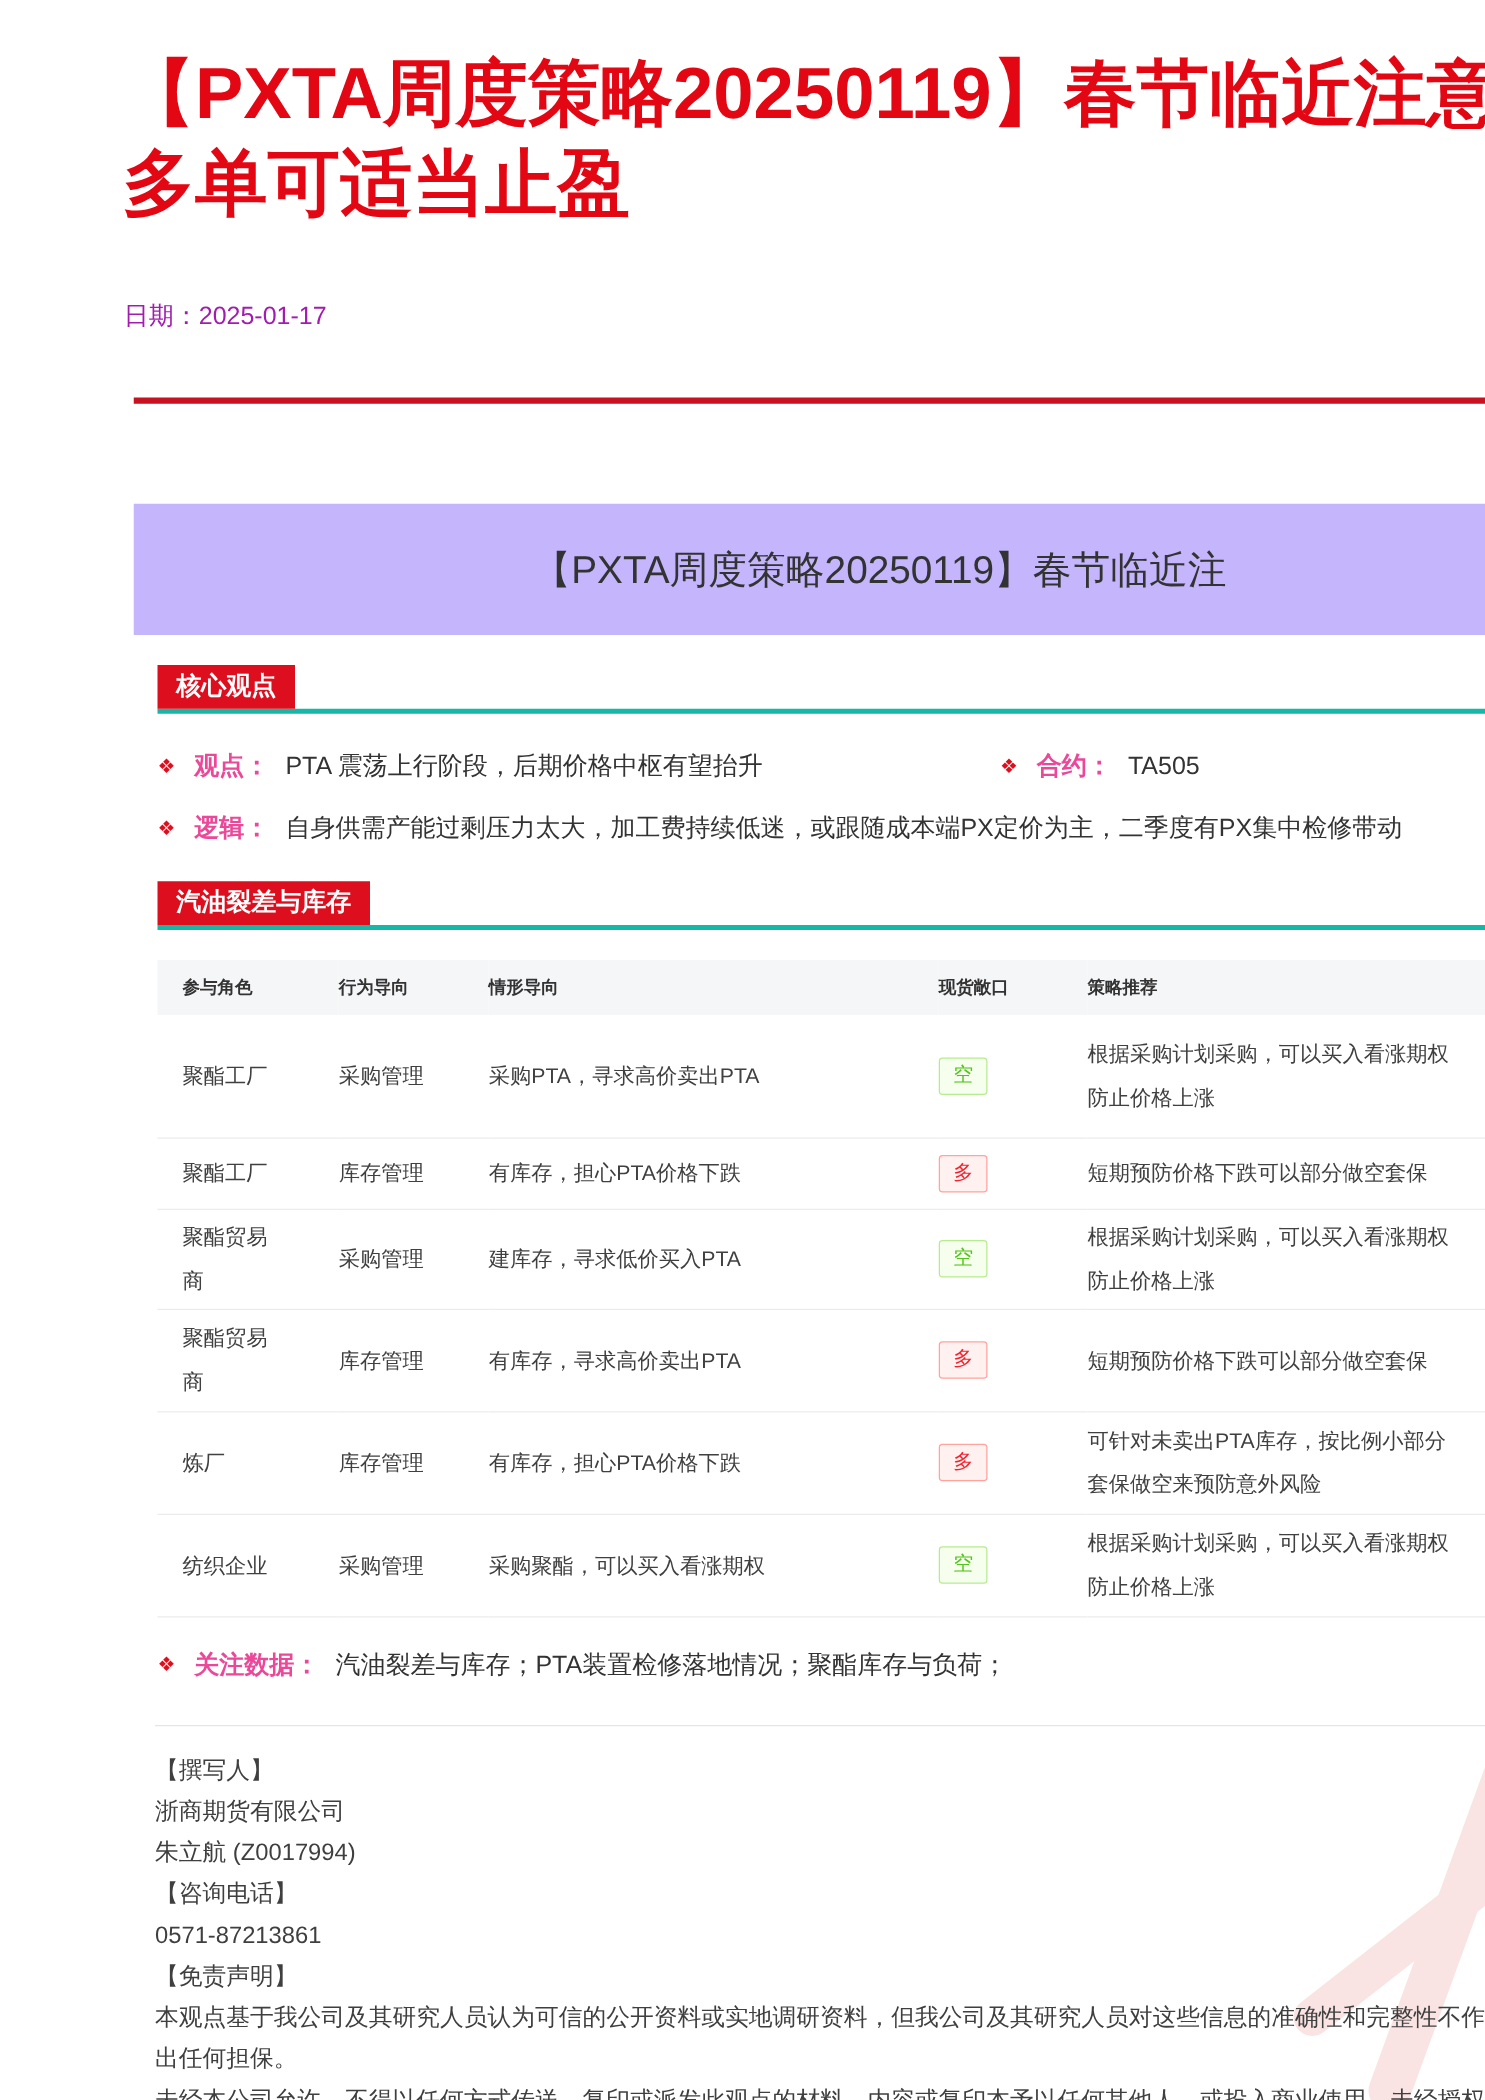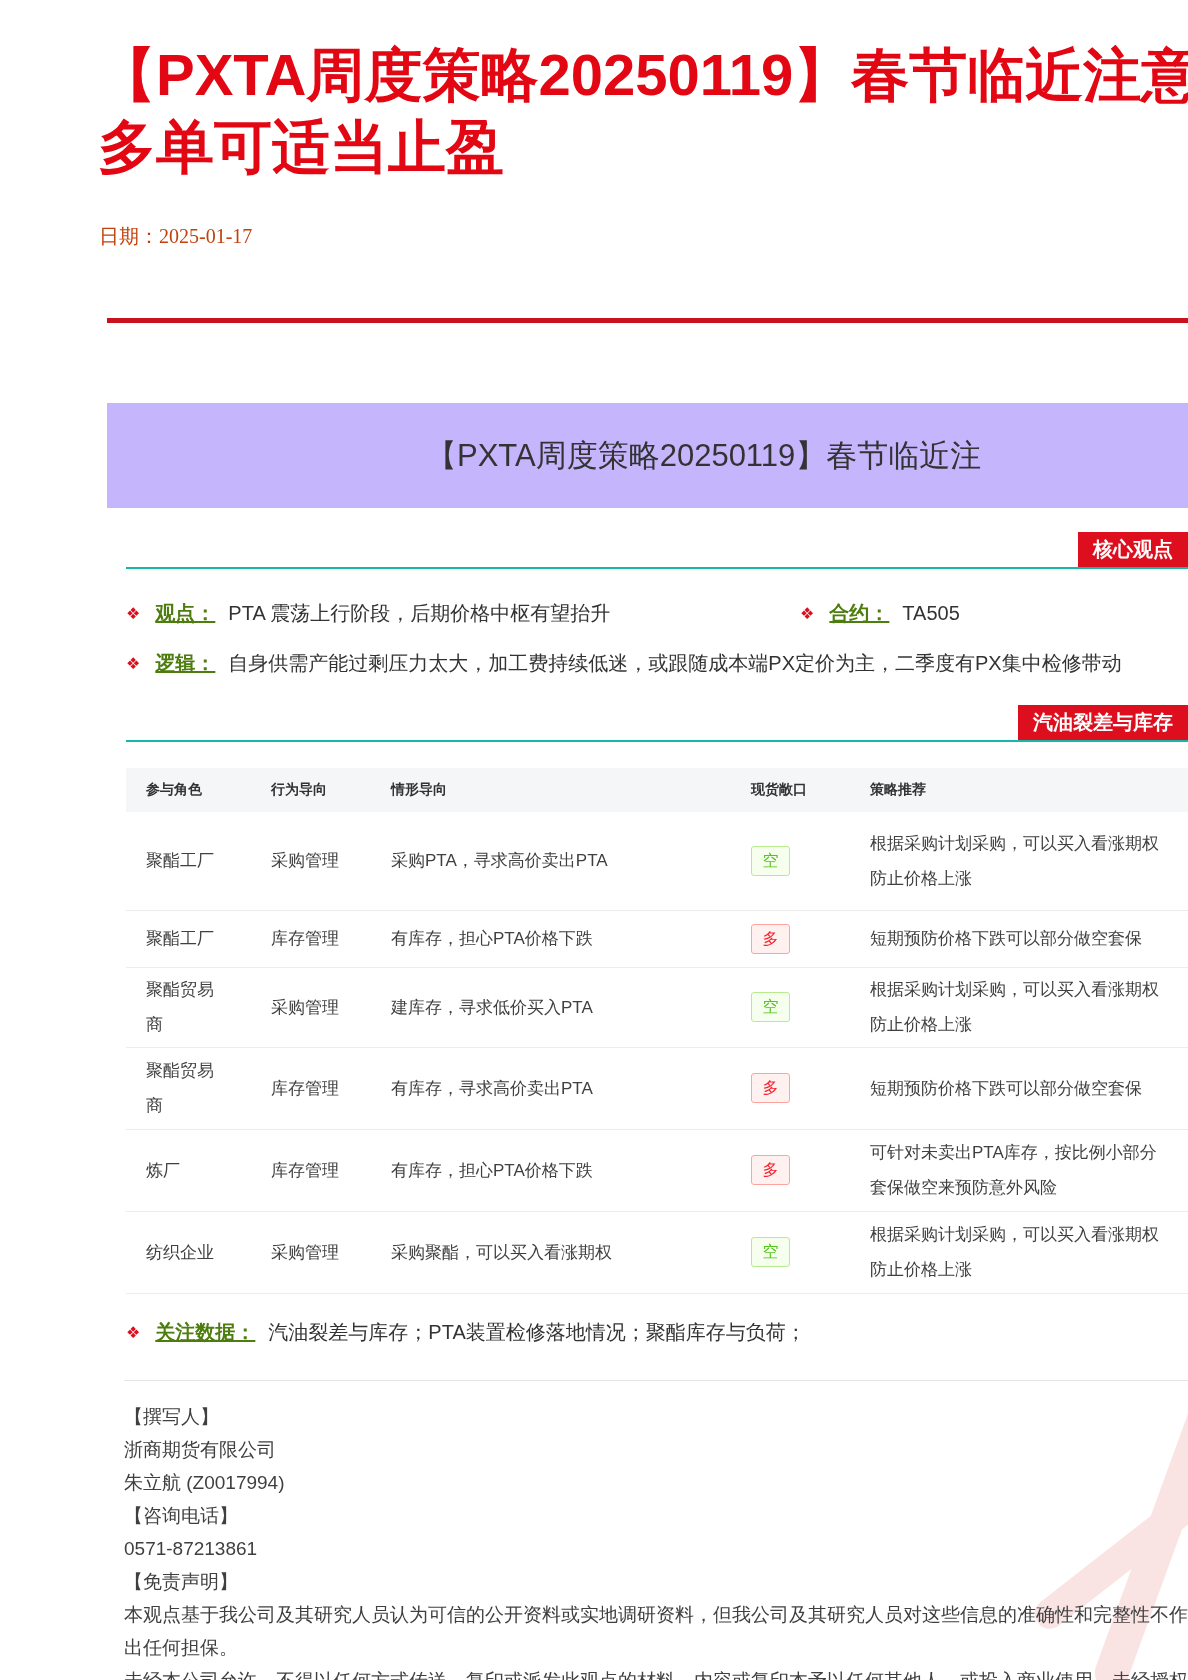--- a/index.html
+++ b/index.html
@@ -2,41 +2,41 @@
 <html><head>
 <meta charset="utf-8">
 <style>
   html,body{margin:0;padding:0;background:#ffffff;}
   body{font-family:"Liberation Sans","DejaVu Sans",sans-serif;}
   .page{position:relative;width:1188px;height:1680px;overflow:hidden;background:#fff;color:#404040;}
 
   
   .main-title{position:absolute;left:98px;top:39px;margin:0;color:#E30613;font-weight:bold;}
   .title-line{font-size:58px;line-height:72px;white-space:nowrap;}
-  .date{position:absolute;left:99px;top:223px;font-size:20px;line-height:26px;color:#c2410c;font-family:Liberation Serif, serif;}
+  .date{position:absolute;left:99px;top:240px;font-size:20px;line-height:26px;color:#a21caf;}
   .red-rule{position:absolute;left:107px;right:0;top:318px;height:5px;background:#C9121F;}
 
   
   .banner{position:absolute;left:107px;right:0;top:403px;height:105px;background:#c4b5fd;}
   .banner-title{position:absolute;left:319px;top:0;height:105px;line-height:105px;font-size:31px;color:#333;white-space:nowrap;}
 
   
-  .section-head{position:absolute;left:126px;right:0;height:35px;border-bottom:2px solid #14b8a6;text-align:right;}
+  .section-head{position:absolute;left:126px;right:0;height:35px;border-bottom:4px solid #14b8a6;}
   .section-head.core{top:532px;}
   .section-head.advice{top:705px;}
   .section-badge{display:inline-block;height:35px;line-height:35px;padding:0 15px;background:#DD0F1E;color:#fff;font-size:20px;font-weight:bold;white-space:nowrap;}
 
   
   .bullet-row{position:absolute;white-space:nowrap;font-size:20px;color:#333;line-height:28px;}
   .row-view{left:126px;top:599px;}
   .row-contract{left:800px;top:599px;}
   .row-logic{left:126px;top:649px;}
   .row-focus{left:126px;top:1318px;}
   .diamond{color:#DD0F1E;font-size:16px;margin-right:15px;vertical-align:1px;}
-  .b-label{color:#4d7c0f;font-weight:bold;margin-right:13px;text-decoration:underline;}
+  .b-label{color:#ec4899;font-weight:bold;margin-right:13px;}
   .b-value{color:#333;}
 
   
   .advice-table{position:absolute;left:126px;top:768px;width:1654px;border-collapse:collapse;table-layout:fixed;}
   .advice-table col.c1{width:145px;} .advice-table col.c2{width:120px;}
   .advice-table col.c3{width:360px;} .advice-table col.c4{width:119px;}
   .advice-table col.c5{width:910px;}
   .advice-table thead tr{height:44px;background:#F5F6F8;}
   .advice-table th{font-size:14px;font-weight:bold;color:#333;text-align:left;padding:0;white-space:nowrap;}
   .advice-table th:first-child,.advice-table td:first-child{padding-left:20px;}

